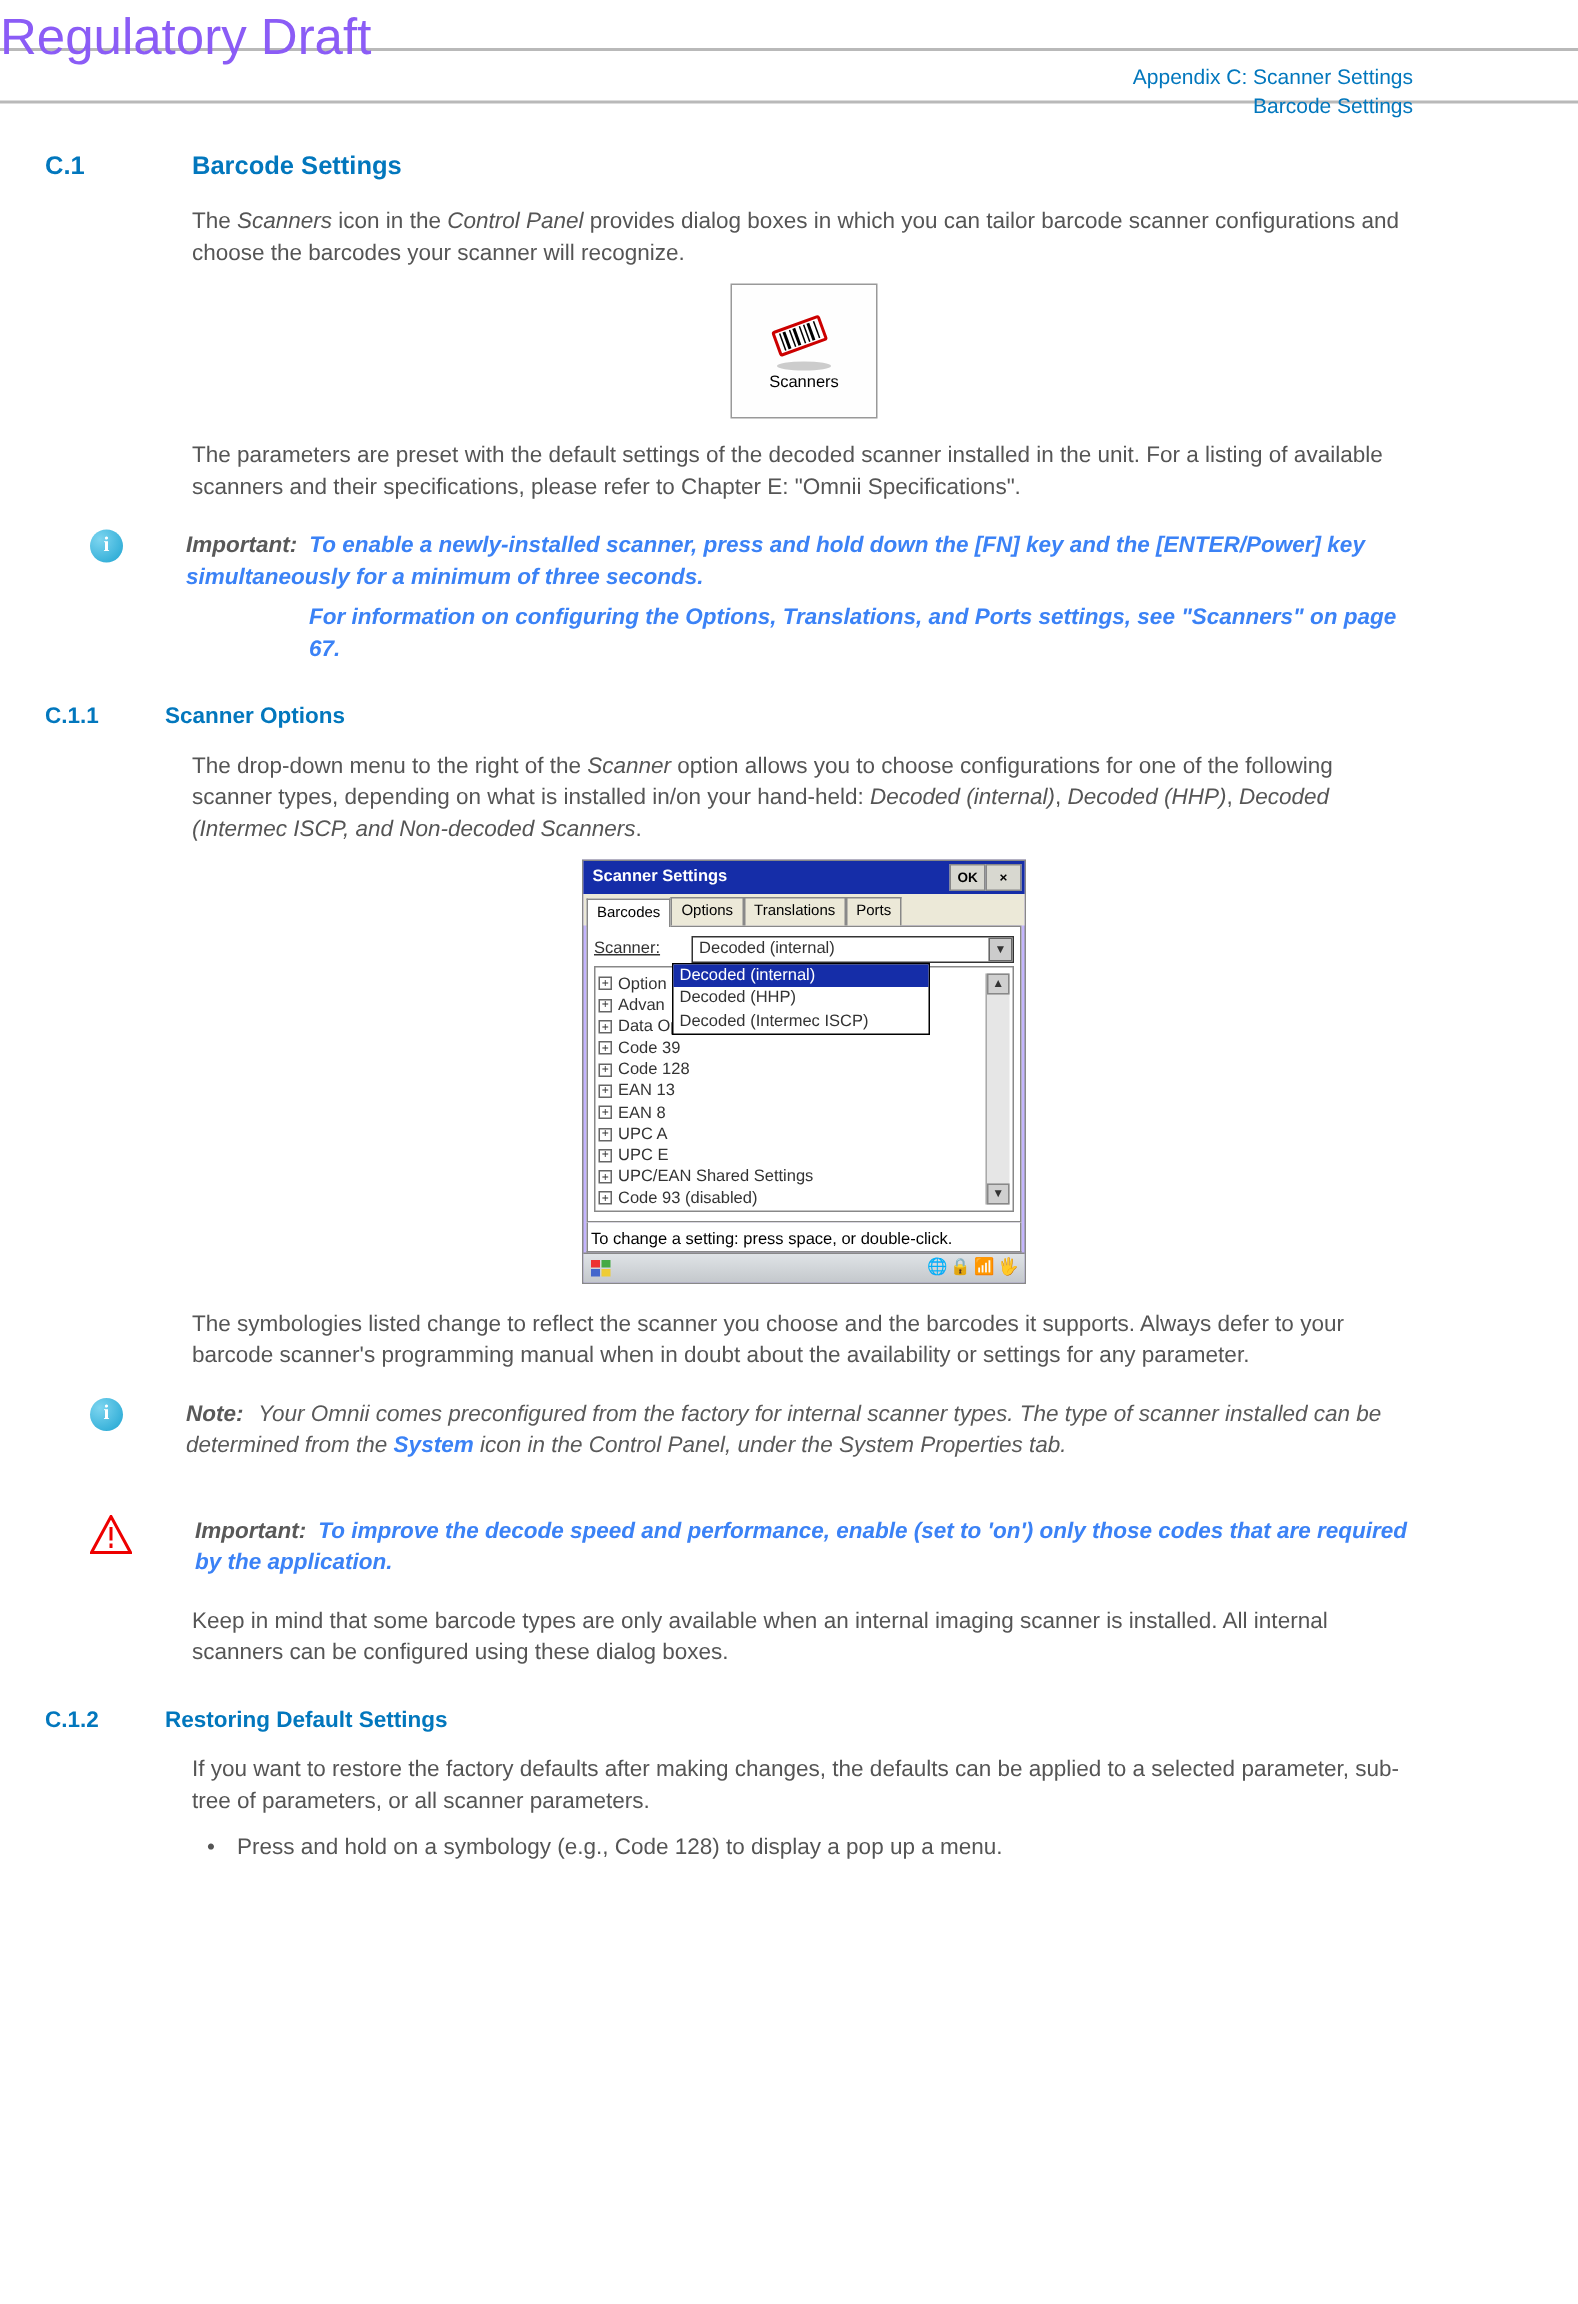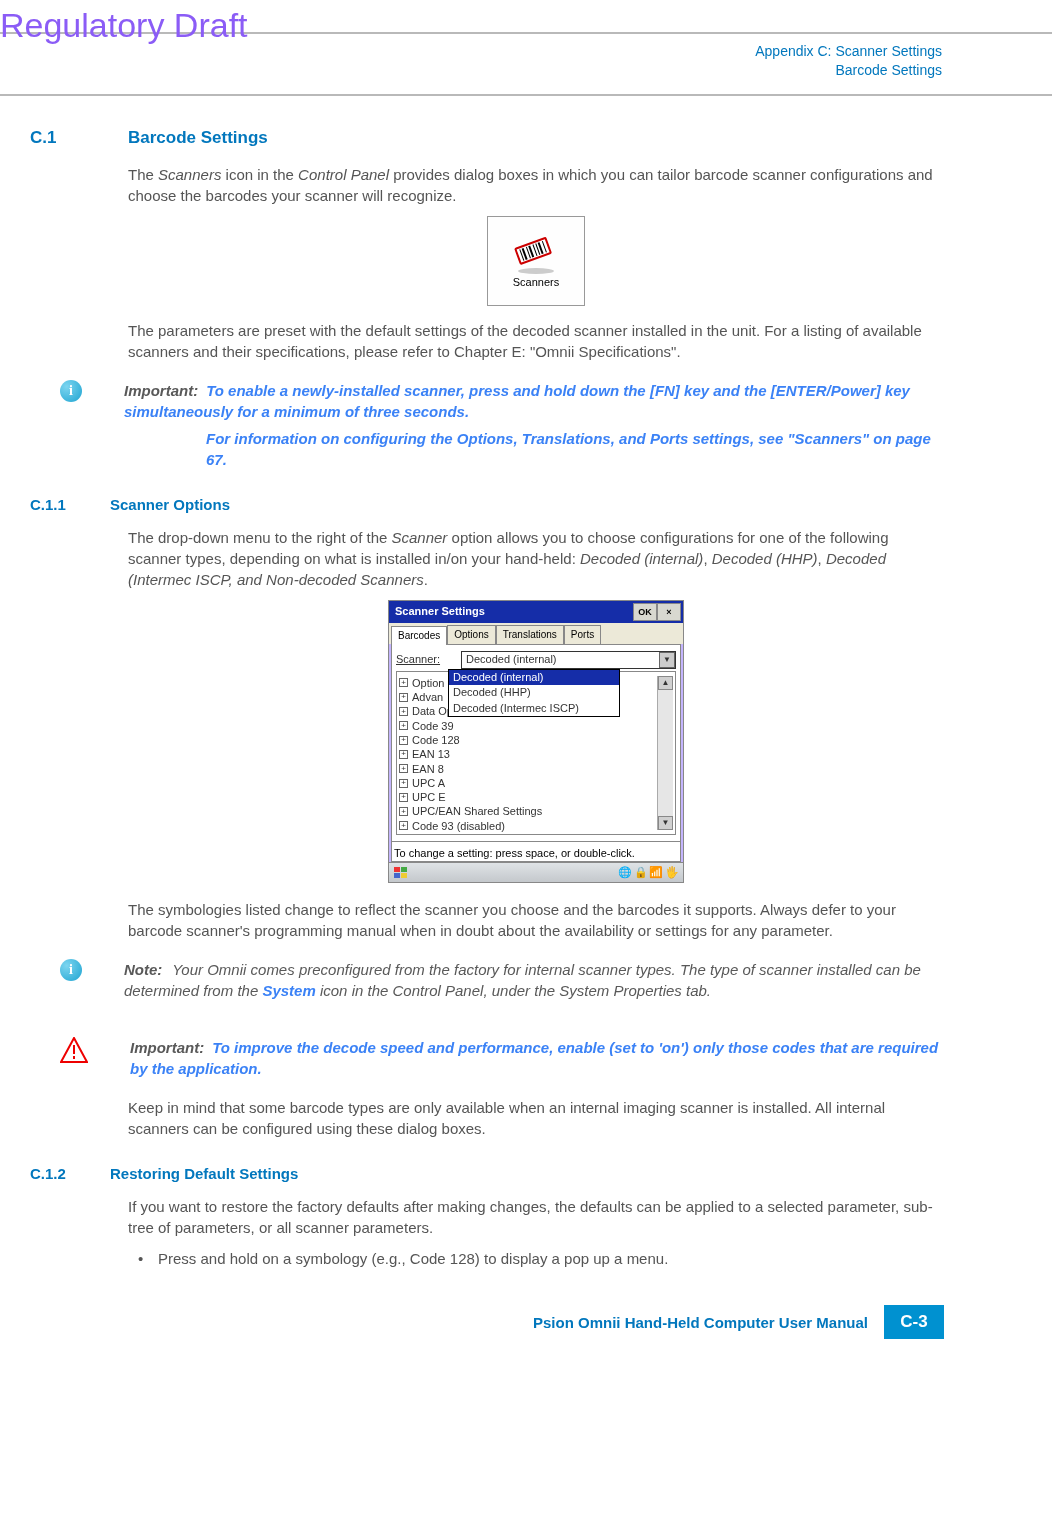--- a/index.html
+++ b/index.html
@@ -19,21 +19,21 @@
     left: 0; right: 0;
     text-align: left;
     font-size: 34px;
     color: #8b5cf6;
     font-weight: normal;
     font-family: Arial, sans-serif;
   }
   .header-bar {
     border-top: 2px solid #b9b9b9;
     border-bottom: 2px solid #b9b9b9;
-    height: 64px;
+    height: 37px;
     margin-top: 32px;
     background: #fff;
   }
   .header-text {
     text-align: right;
     padding: 8px 110px 0 0;
     color: #0277bd;
     font-size: 14px;
     line-height: 1.35;
   }
@@ -363,18 +363,14 @@
     <span>Restoring Default Settings</span>
   </div>
 
   <div class="body-block">
     <p class="body">If you want to restore the factory defaults after making changes, the defaults can be applied to a selected parameter, sub-tree of parameters, or all scanner parameters.</p>
     <ul class="bullets">
       <li>Press and hold on a symbology (e.g., Code 128) to display a pop up a menu.</li>
     </ul>
   </div>
 
-  <div class="footer">
-    <span class="footer-text">Psion Omnii Hand-Held Computer User Manual</span>
-    <div class="page-badge">C-3</div>
-  </div>
 
 </div>
 
 </body></html>

